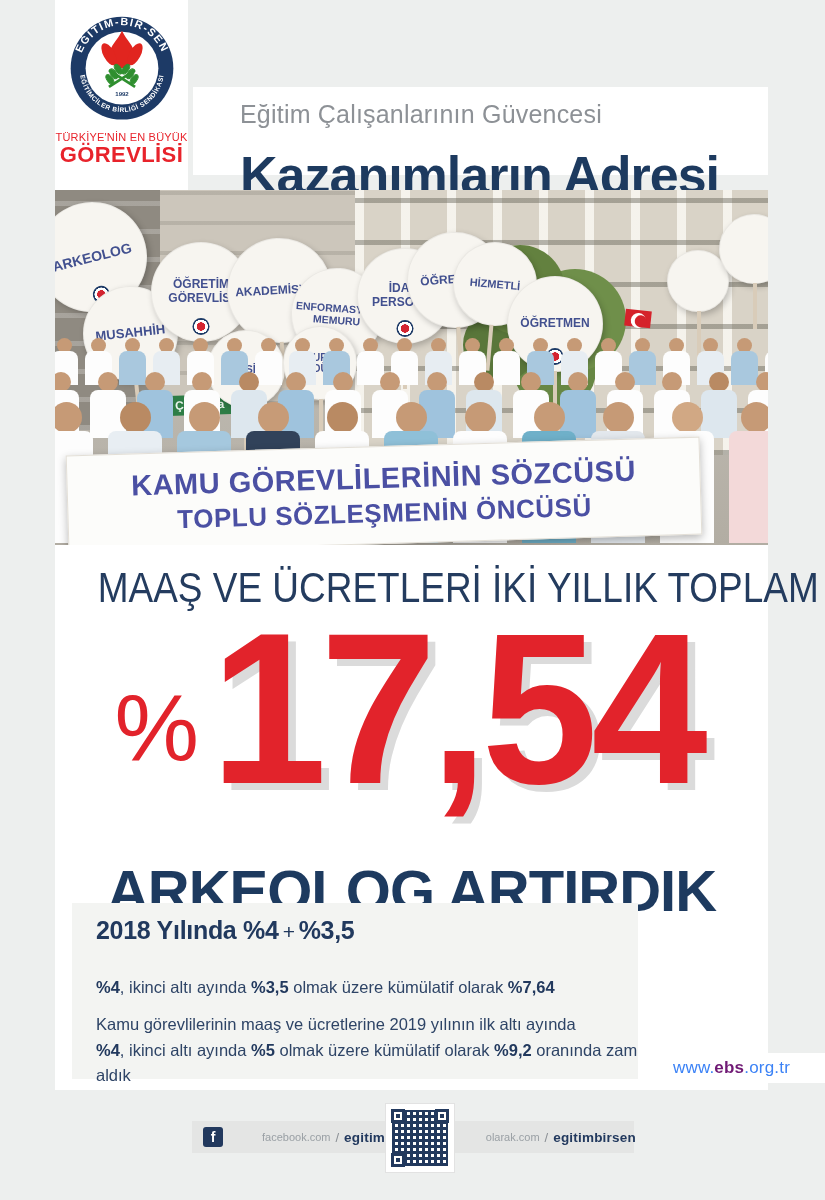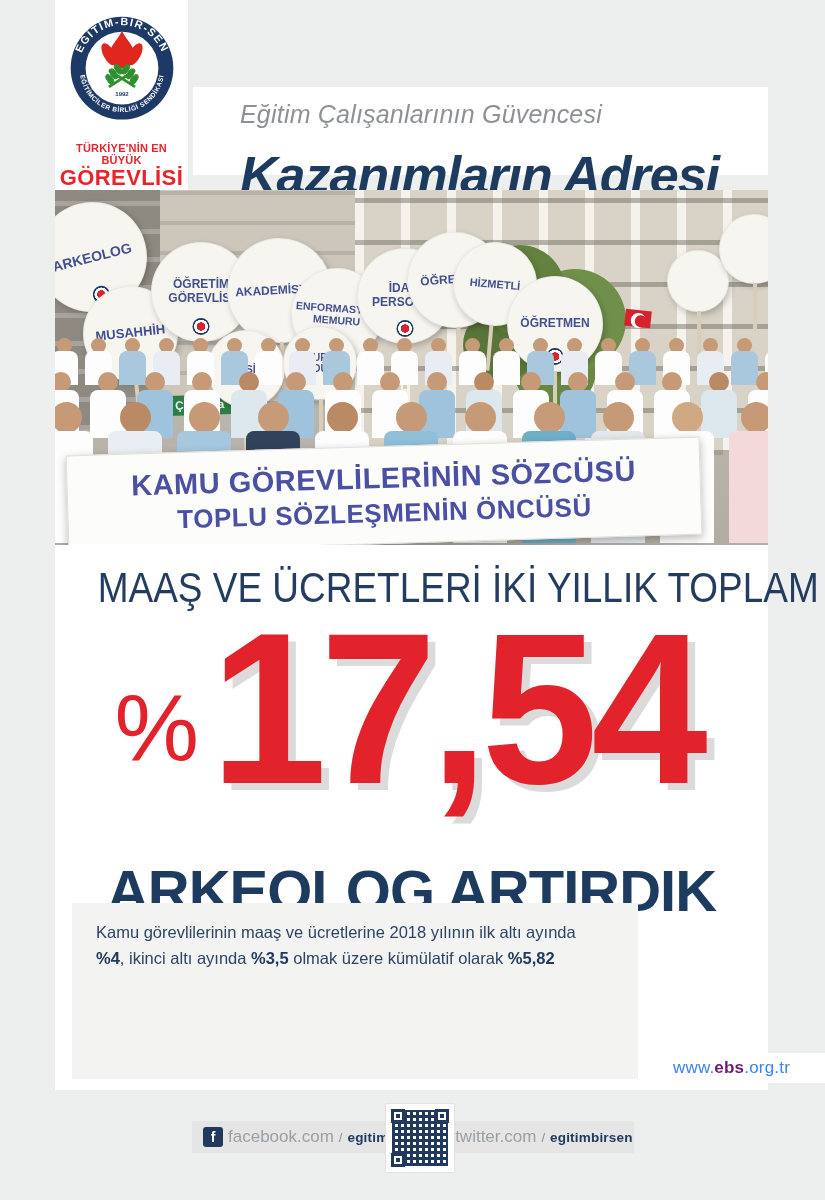--- a/index.html
+++ b/index.html
@@ -2,25 +2,25 @@
 <html><head>
 <meta charset="utf-8">
 <style>
   html,body{margin:0;padding:0;}
   body{background:#edefee;font-family:"Liberation Sans",sans-serif;}
   .page{position:relative;width:825px;height:1200px;background:#edefee;overflow:hidden;margin:0 auto;}
 
   
   .logo-box{position:absolute;left:55px;top:0;width:133px;height:190px;background:#fff;text-align:center;}
   .emblem{display:block;margin:12px auto 0;}
-  .tag1{font-size:11px;font-weight:700;color:#e8232b;letter-spacing:.2px;margin-top:12px;}
+  .tag1{font-size:11px;font-weight:400;color:#e8232b;letter-spacing:.2px;margin-top:1px;}
   .tag2{font-size:22px;font-weight:900;color:#e8232b;letter-spacing:.4px;line-height:1.05;}
 
   
-  .header-panel{position:absolute;left:193px;top:87px;width:575px;height:88px;background:#fff;box-sizing:border-box;padding:13px 8px 0 47px;font-style:italic;}
+  .header-panel{position:absolute;left:193px;top:87px;width:575px;height:88px;background:#fff;box-sizing:border-box;padding:13px 8px 0 47px;}
   .subtitle{font-size:25px;color:#8d9196;letter-spacing:.2px;}
   .title{font-size:52px;font-weight:900;color:#1d3a5f;letter-spacing:-1px;margin-top:16px;}
 
   
   .photo{position:absolute;left:55px;top:190px;width:713px;height:355px;overflow:hidden;background:linear-gradient(#c9c5bd,#b2ada3);}
   .bldg-left{position:absolute;left:0;top:0;width:108px;height:240px;background:#8f8a81;
     background-image:repeating-linear-gradient(0deg,rgba(255,255,255,.22) 0 5px,rgba(0,0,0,0) 5px 28px);}
   .bldg-mid{position:absolute;left:105px;top:0;width:200px;height:215px;background:#ccc6bb;
     background-image:repeating-linear-gradient(0deg,rgba(90,88,78,.18) 0 4px,rgba(0,0,0,0) 4px 30px);}
   .bldg-right{position:absolute;left:300px;top:0;width:413px;height:265px;background:#d9d3c7;
@@ -88,21 +88,21 @@
     justify-content:center;font-size:17px;letter-spacing:.2px;}
   .ebs .g{color:#3b82f6;}
   .ebs .b{color:#701a75;font-weight:900;}
 
   
   .social-bar{position:absolute;left:192px;top:1121px;width:442px;height:32px;background:#e4e5e4;display:flex;
     align-items:center;justify-content:space-between;box-sizing:border-box;padding:0 11px;}
   .sgroup{display:flex;align-items:center;gap:5px;}
   .sicon{width:20px;height:20px;border-radius:3px;background:#22395e;color:#fff;display:flex;align-items:center;
     justify-content:center;font-weight:700;font-size:14px;line-height:1;}
-  .sgray{color:#9aa0a5;font-size:17px;}
+  .sgray{color:#9aa0a5;font-size:11px;margin-left:34px;}
   .slash{color:#8a8f94;font-size:13px;}
   .sbold{color:#22395e;font-weight:800;font-size:13.5px;letter-spacing:.2px;}
   .qr{position:absolute;left:386px;top:1104px;width:68px;height:68px;background:#fff;box-sizing:border-box;padding:6px;
     box-shadow:0 0 0 1px #e2e2e2;z-index:2;}
   .qr-in{position:relative;width:100%;height:100%;
     background-image:repeating-linear-gradient(0deg,#22395e 0 3px,rgba(0,0,0,0) 3px 6px),
                      repeating-linear-gradient(90deg,#22395e 0 3px,#fff 3px 6px);}
   .fp{position:absolute;width:14px;height:14px;border:3px solid #22395e;background:#fff;box-sizing:border-box;}
   .fp::after{content:"";position:absolute;inset:2px;background:#22395e;}
   .fp.tl{left:-1px;top:-1px;} .fp.tr{right:-1px;top:-1px;} .fp.bl{left:-1px;bottom:-1px;}
@@ -269,26 +269,33 @@
   <div class="content">
     <div class="headline">MAAŞ VE ÜCRETLERİ İKİ YILLIK TOPLAM</div>
     <div class="big-row">
       <span class="pct">%</span>
       <span class="num">17,54</span>
     </div>
     <div class="subheadline">ARKEOLOG ARTIRDIK</div>
 
     <div class="stats">
       <div class="blk">
+        <div class="sh">
+          <span>2018 Yılında %4</span><span class="plus">+</span><span>%3,5</span>
+        </div>
         <div class="sp">
-          <span>Kamu görevlilerinin maaş ve ücretlerine 2018 yılının ilk altı ayında</span><br>
-          <b>%4</b><span>, ikinci altı ayında </span><b>%3,5</b><span> olmak üzere kümülatif olarak </span><b>%5,82</b>
+          <br>
+          <b>%4</b><span>, ikinci altı ayında </span><b>%3,5</b><span> olmak üzere kümülatif olarak </span><b>%7,64</b>
         </div>
       </div>
       <div class="blk blk2">
+        <div class="sp">
+          <span>Kamu görevlilerinin maaş ve ücretlerine 2019 yılının ilk altı ayında</span><br>
+          <b>%4</b><span>, ikinci altı ayında </span><b>%5</b><span> olmak üzere kümülatif olarak </span><b>%9,2</b><span> oranında zam aldık</span>
+        </div>
       </div>
     </div>
   </div>
 
   <div class="ebs">
     <span class="g">www.</span>
       <span class="b">ebs</span>
       <span class="g">.org.tr</span>
   </div>
 
@@ -298,21 +305,21 @@
       <span class="sgray">facebook.com</span>
       <span class="slash">/</span>
       <span class="sbold">egitimbirsen</span>
     </div>
     <div class="sgroup">
       <span class="sicon">
         <svg width="13" height="13" viewBox="0 0 24 24" fill="#ffffff">
             <path d="M22 5.8c-.7.3-1.5.6-2.3.7.8-.5 1.5-1.3 1.8-2.2-.8.5-1.7.8-2.6 1-.7-.8-1.8-1.3-3-1.3-2.2 0-4 1.8-4 4 0 .3 0 .6.1.9-3.3-.2-6.3-1.8-8.2-4.2-.4.6-.6 1.3-.6 2 0 1.4.7 2.6 1.8 3.3-.7 0-1.3-.2-1.8-.5v.1c0 1.9 1.4 3.5 3.2 3.9-.3.1-.7.1-1.1.1-.3 0-.5 0-.8-.1.5 1.6 2 2.8 3.7 2.8-1.4 1.1-3.1 1.7-5 1.7h-1c1.8 1.2 3.9 1.9 6.2 1.9 7.4 0 11.5-6.1 11.5-11.5v-.5c.8-.6 1.5-1.3 2.1-2.1z"></path>
           </svg>
       </span>
-      <span class="sgray">twitter.com</span>
+      <span class="sgray">olarak.com</span>
       <span class="slash">/</span>
       <span class="sbold">egitimbirsen</span>
     </div>
   </div>
   <div class="qr">
     <div class="qr-in">
       <i class="fp tl"></i>
         <i class="fp tr"></i>
         <i class="fp bl"></i>
     </div>

